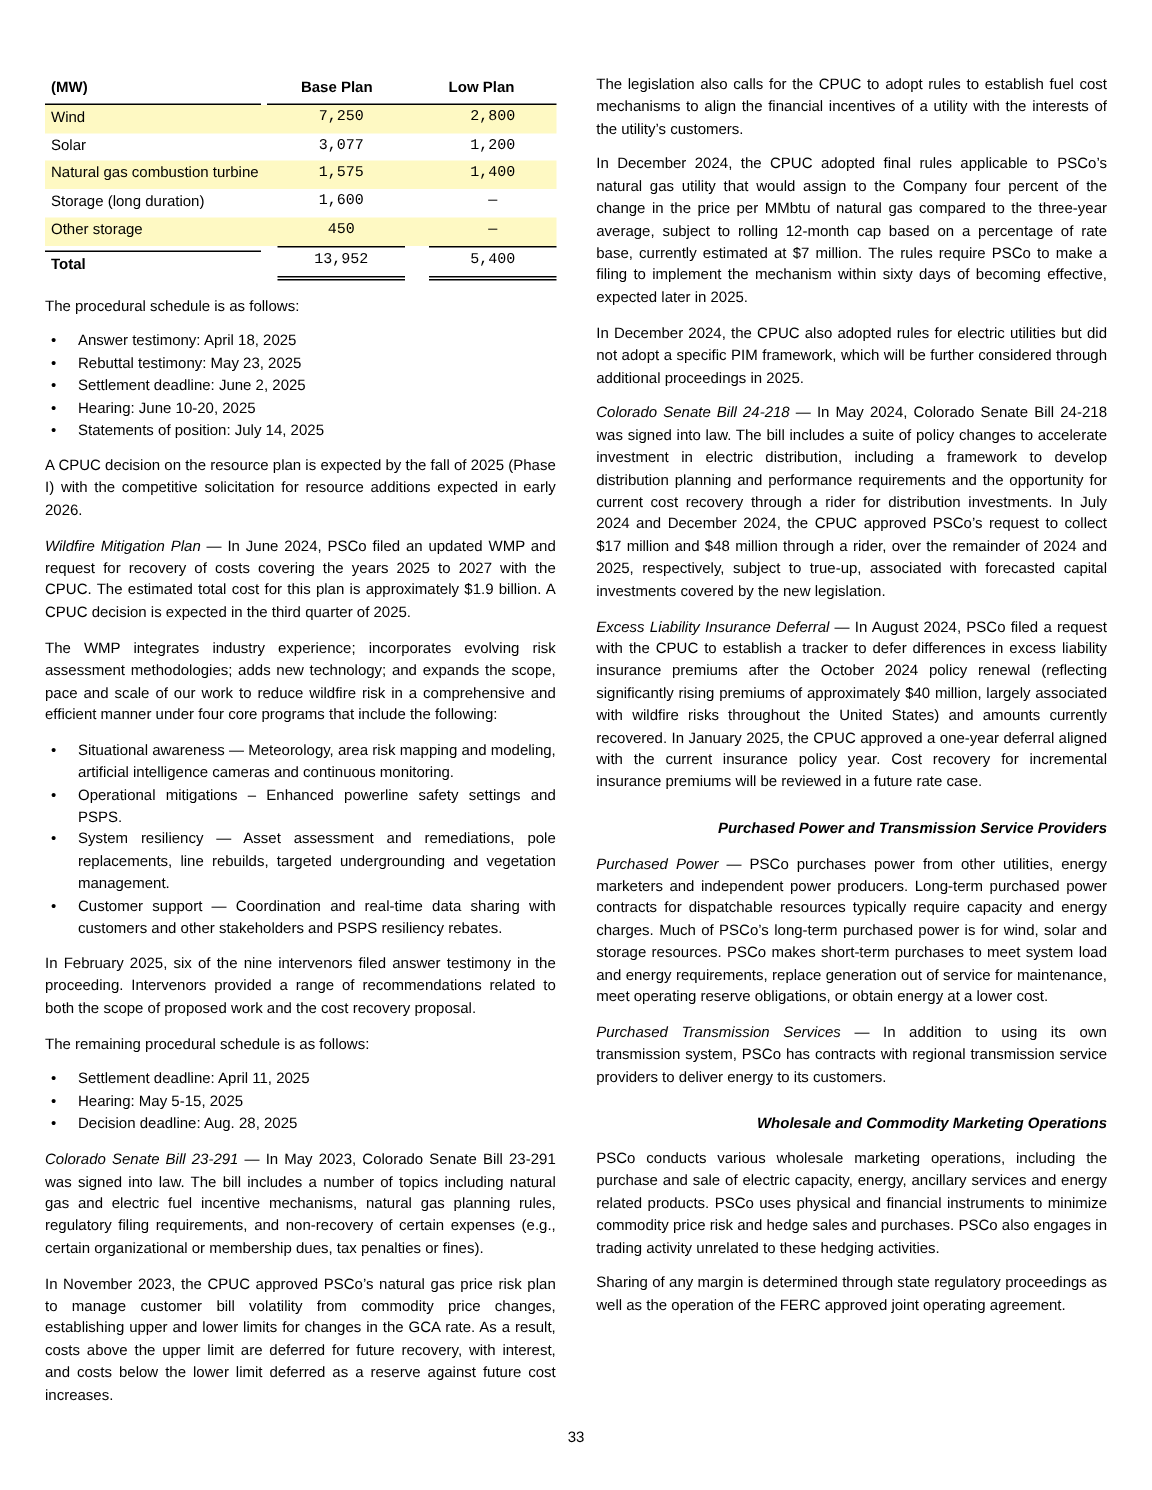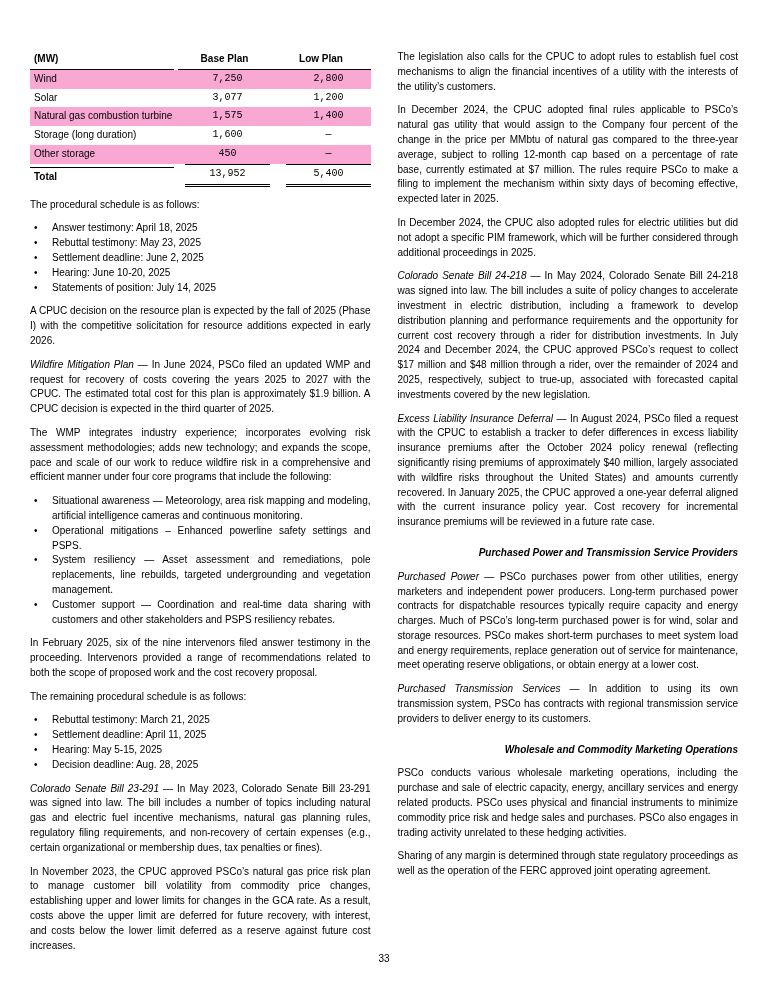--- a/index.html
+++ b/index.html
@@ -59,21 +59,21 @@
   }
   .captable th.h-num .inner {
     text-align: center;
     border-bottom: 1px solid #000;
   }
   .captable col.c-base { width: 92px; }
   .captable col.c-low { width: 101px; }
   .captable td.num .inner { text-align: center; padding-right: 3px; font-family: Liberation Mono, monospace; }
   .captable td.num.base .inner { margin-left: 7px; }
   .captable td.num.low .inner { margin-left: 16px; }
-  .captable tr.shaded td { background: #f9a8d4; }
+  .captable tr.shaded td { background: #fef9c3; }
   .captable tr.total td.label { font-weight: bold; }
   .captable tr.total td.label .inner {
     border-top: 1px solid #000;
     margin-right: 4px;
   }
   .captable tr.total td.num .inner {
     border-top: 1px solid #000;
     border-bottom: 3px double #000;
   }
   .footer {
@@ -191,21 +191,20 @@
         <p class="para">The WMP integrates industry experience; incorporates evolving risk assessment methodologies; adds new technology; and expands the scope, pace and scale of our work to reduce wildfire risk in a comprehensive and efficient manner under four core programs that include the following:</p>
         <ul class="bullets">
           <li>Situational awareness — Meteorology, area risk mapping and modeling, artificial intelligence cameras and continuous monitoring.</li>
           <li>Operational mitigations – Enhanced powerline safety settings and PSPS.</li>
           <li>System resiliency — Asset assessment and remediations, pole replacements, line rebuilds, targeted undergrounding and vegetation management.</li>
           <li>Customer support — Coordination and real-time data sharing with customers and other stakeholders and PSPS resiliency rebates.</li>
         </ul>
         <p class="para">In February 2025, six of the nine intervenors filed answer testimony in the proceeding. Intervenors provided a range of recommendations related to both the scope of proposed work and the cost recovery proposal.</p>
         <p class="para">The remaining procedural schedule is as follows:</p>
         <ul class="bullets">
-          <li>Rebuttal testimony: March 21, 2025</li>
           <li>Settlement deadline: April 11, 2025</li>
           <li>Hearing: May 5-15, 2025</li>
           <li>Decision deadline: Aug. 28, 2025</li>
         </ul>
         <p class="para"><em class="lead">Colorado Senate Bill 23-291</em><span> — In May 2023, Colorado Senate Bill 23-291 was signed into law. The bill includes a number of topics including natural gas and electric fuel incentive mechanisms, natural gas planning rules, regulatory filing requirements, and non-recovery of certain expenses (e.g., certain organizational or membership dues, tax penalties or fines).</span></p>
         <p class="para">In November 2023, the CPUC approved PSCo’s natural gas price risk plan to manage customer bill volatility from commodity price changes, establishing upper and lower limits for changes in the GCA rate. As a result, costs above the upper limit are deferred for future recovery, with interest, and costs below the lower limit deferred as a reserve against future cost increases.</p>
       </div>
     <div class="col" id="col-right">
         <p class="para">The legislation also calls for the CPUC to adopt rules to establish fuel cost mechanisms to align the financial incentives of a utility with the interests of the utility’s customers.</p>
         <p class="para">In December 2024, the CPUC adopted final rules applicable to PSCo’s natural gas utility that would assign to the Company four percent of the change in the price per MMbtu of natural gas compared to the three-year average, subject to rolling 12-month cap based on a percentage of rate base, currently estimated at $7 million. The rules require PSCo to make a filing to implement the mechanism within sixty days of becoming effective, expected later in 2025.</p>

